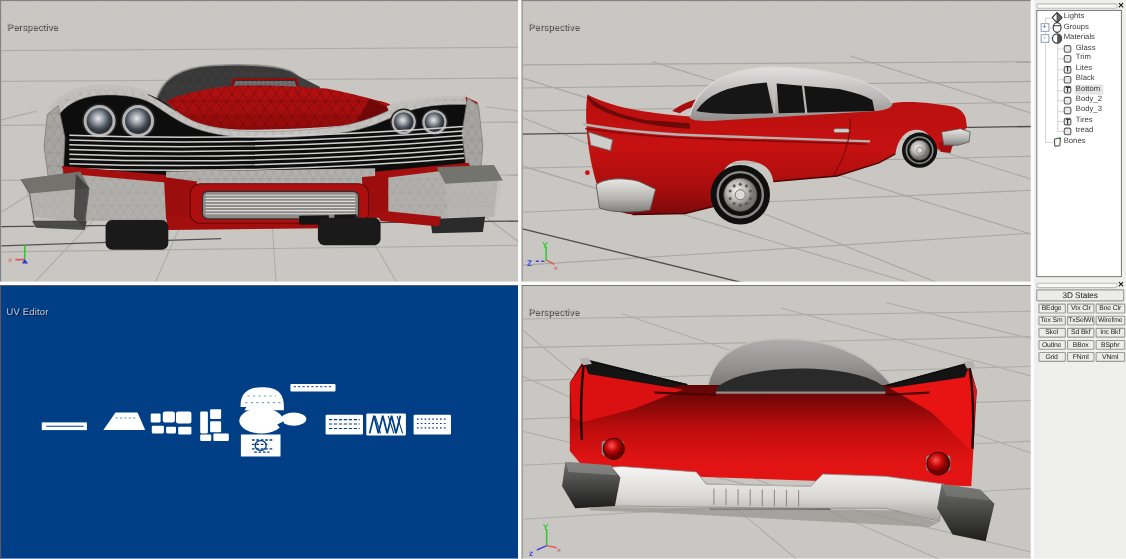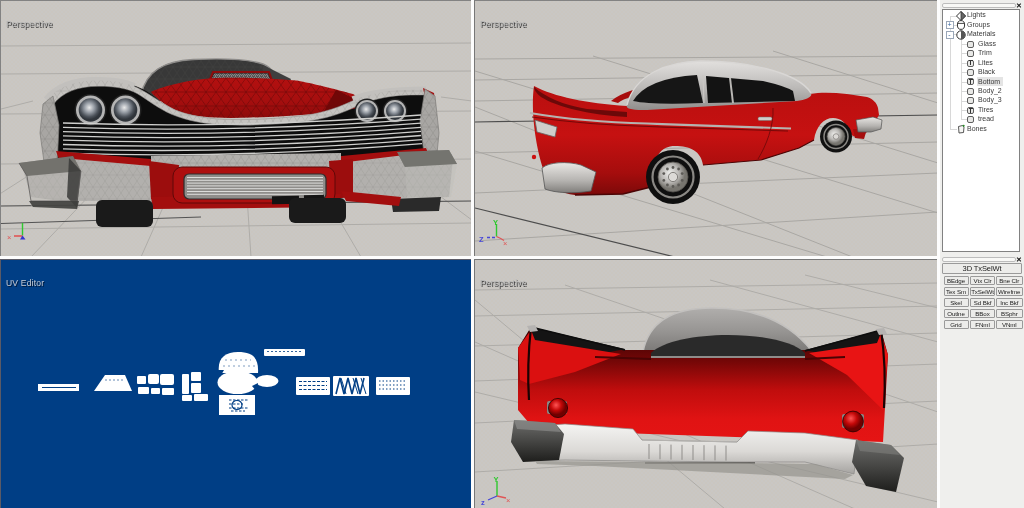--- a/index.html
+++ b/index.html
@@ -487,21 +487,21 @@
         <div class="trow" style="left:35px;top:105.30000000000001px;">tread</div>
         <div style="position:absolute;left:7px;top:118.9px;width:7px;height:1px;background:#d8d8d8;"></div>
         <svg style="position:absolute;left:13px;top:114.4px;" width="10" height="10">
           <path d="M2.5,2.5 L6.5,1.5 L8,3 L7.5,8.5 L3,9 Z" fill="#f7f7f5" stroke="#444" stroke-width="0.9"></path>
           <circle cx="7.6" cy="1.8" r="1.1" fill="#2e8b2e"></circle>
         </svg>
         <div class="trow" style="left:24px;top:114.80000000000001px;">Bones</div>
       </div>
     <div class="grip" style="top:257px;"></div>
     <div class="closex" style="top:256px;">✕</div>
-    <div class="btn" style="left:2px;top:263px;width:80px;height:11px;line-height:10px;font-size:7.5px;">3D TxSelWt</div>
+    <div class="btn" style="left:2px;top:263px;width:80px;height:11px;line-height:10px;font-size:7.5px;">3D States</div>
     <div id="btns">
         <div class="btn" style="left:3.5px;top:276px;width:25px;height:8.6px;line-height:7.6px;">BEdge</div>
         <div class="btn" style="left:30px;top:276px;width:25px;height:8.6px;line-height:7.6px;">Vtx Clr</div>
         <div class="btn" style="left:56px;top:276px;width:26.5px;height:8.6px;line-height:7.6px;">Bne Clr</div>
         <div class="btn" style="left:3.5px;top:287.1px;width:25px;height:8.6px;line-height:7.6px;">Tex Sm</div>
         <div class="btn" style="left:30px;top:287.1px;width:25px;height:8.6px;line-height:7.6px;">TxSelWt</div>
         <div class="btn" style="left:56px;top:287.1px;width:26.5px;height:8.6px;line-height:7.6px;">Wirefme</div>
         <div class="btn" style="left:3.5px;top:298.2px;width:25px;height:8.6px;line-height:7.6px;">Skel</div>
         <div class="btn" style="left:30px;top:298.2px;width:25px;height:8.6px;line-height:7.6px;">Sd Bkf</div>
         <div class="btn" style="left:56px;top:298.2px;width:26.5px;height:8.6px;line-height:7.6px;">Inc Bkf</div>

